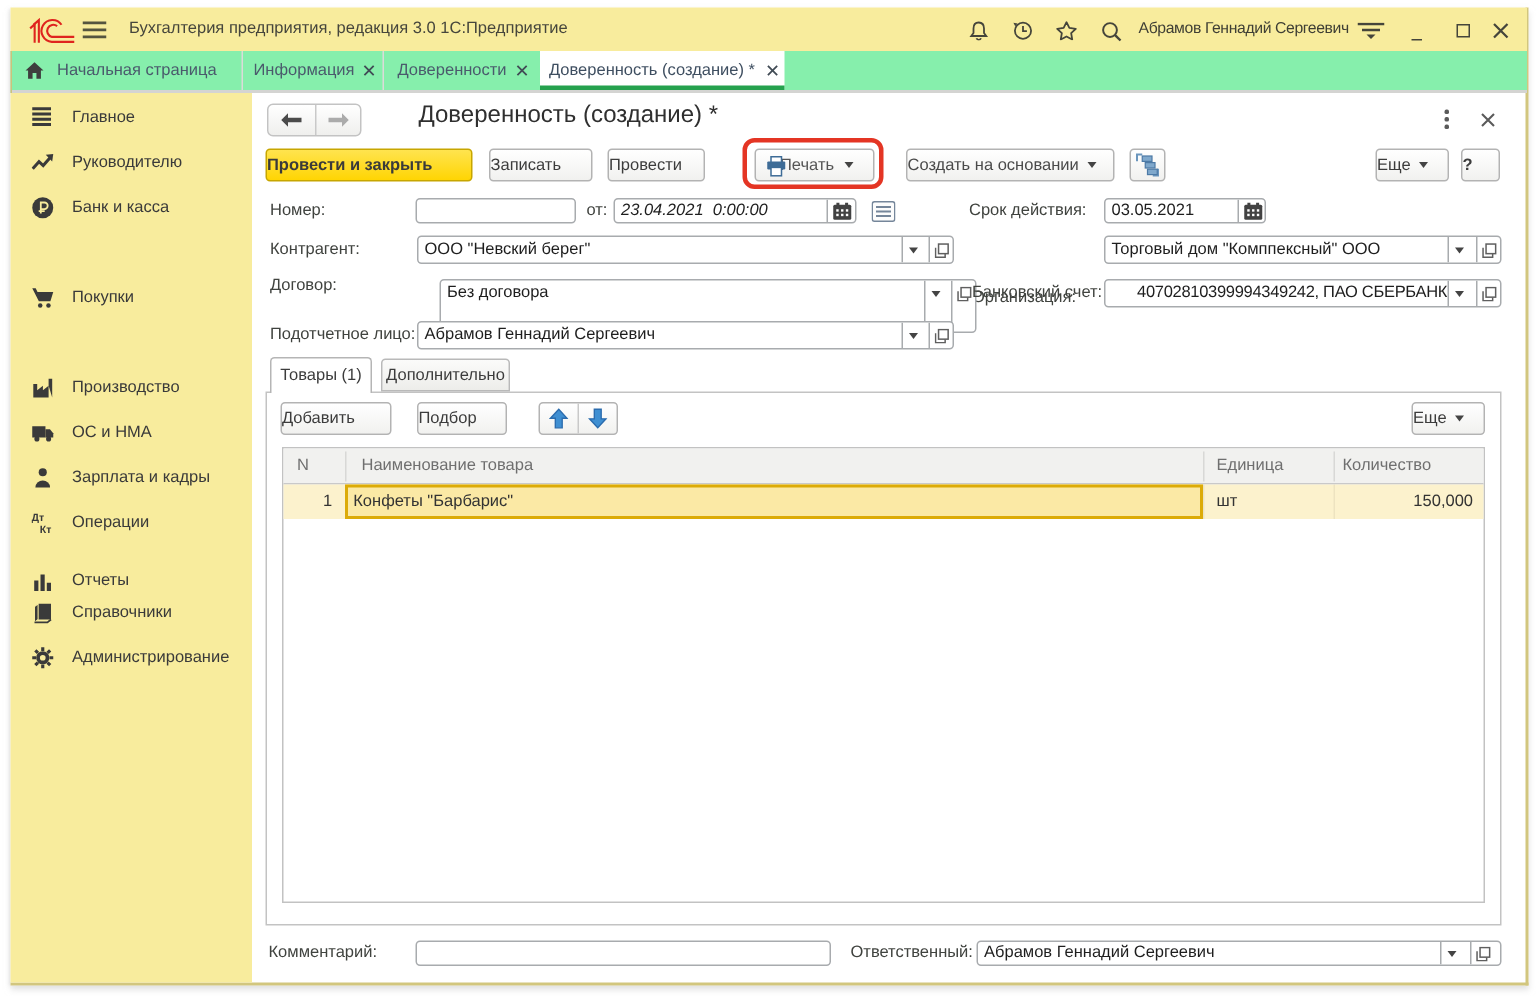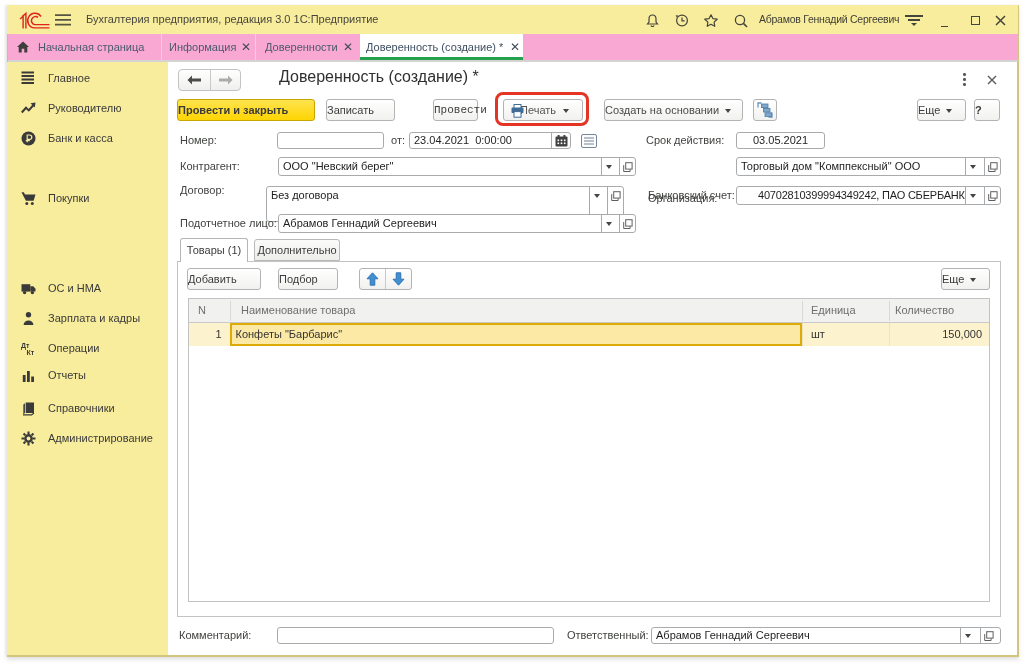--- a/index.html
+++ b/index.html
@@ -4,21 +4,21 @@
 <style>
   html,body{margin:0;padding:0;background:#fff;}
   body{width:1024px;height:664px;position:relative;overflow:hidden;
        font-family:"Liberation Sans",sans-serif;font-size:11px;color:#333;
        -webkit-font-smoothing:antialiased;}
   .ab{position:absolute;}
   #win{position:absolute;left:7px;top:5px;width:1010px;height:650px;background:#fff;
        border-right:2px solid #d2c67e;border-bottom:2px solid #d2c67e;
        box-shadow:0 3px 4px rgba(205,205,205,.55),-2px 0 2px rgba(210,210,210,.4);}
   #topbar{position:absolute;left:0;top:0;width:1011px;height:29px;background:#f8ec9d;}
-  #tabbar{position:absolute;left:0;top:29px;width:1011px;height:26px;background:#f9a8d4;
+  #tabbar{position:absolute;left:0;top:29px;width:1011px;height:26px;background:#86efac;
           border-bottom:2px solid #d4d4d2;}
   .tabsep{position:absolute;top:0;width:1px;height:26px;background:#dbdbd9;}
   .tabtxt{color:#4a5a6c;line-height:26px;}
   .tabx{color:#414b55;font-size:12px;line-height:26px;}
   #activetab{position:absolute;left:353px;top:0;width:163px;height:26px;background:#fff;
              border-bottom:3px solid #25a14e;box-sizing:border-box;}
   #side{position:absolute;left:0;top:57px;width:161px;height:593px;background:#f8ec9d;}
   .sitem{position:absolute;left:0;width:161px;height:30px;}
   .sic{position:absolute;left:14px;top:8px;width:15px;height:15px;}
   .stx{position:absolute;left:41px;top:0;line-height:30px;color:#3a3a3a;white-space:nowrap;}
@@ -117,20 +117,26 @@
       <div class="stx">Банк и касса</div>
     </div>
     <div class="sitem" style="top:121px">
       <svg class="sic" viewBox="0 0 15 15">
           <path d="M0.5,1.2 H2.8 L4,3.6 H14.5 L12.6,9.8 H4.9 Z" fill="#3a3a3a"></path>
           <circle cx="5.8" cy="12.6" r="1.5" fill="#3a3a3a"></circle>
           <circle cx="11.3" cy="12.6" r="1.5" fill="#3a3a3a"></circle>
         </svg>
       <div class="stx">Покупки</div>
     </div>
+    <div class="sitem" style="top:181px">
+      <svg class="sic" viewBox="0 0 15 15">
+          <path d="M1.2,14 V5 H3.8 V9.2 L7.6,6.2 V9.2 L11.4,6.2 V14 Z M11.4,6 V1.5 H13.8 V14" fill="#3a3a3a"></path>
+        </svg>
+      <div class="stx">Производство</div>
+    </div>
     <div class="sitem" style="top:211px">
       <svg class="sic" viewBox="0 0 15 15">
           <path d="M0.5,3.2 H9.3 V10.6 H0.5 Z" fill="#3a3a3a"></path>
           <path d="M9.3,5.2 H12.3 L14.5,7.8 V10.6 H9.3 Z" fill="#3a3a3a"></path>
           <circle cx="3.6" cy="11.6" r="1.7" fill="#3a3a3a"></circle>
           <circle cx="11.4" cy="11.6" r="1.7" fill="#3a3a3a"></circle>
         </svg>
       <div class="stx">ОС и НМА</div>
     </div>
     <div class="sitem" style="top:241px">
@@ -140,21 +146,21 @@
         </svg>
       <div class="stx">Зарплата и кадры</div>
     </div>
     <div class="sitem" style="top:271px">
       <svg class="sic" viewBox="0 0 15 15">
           <text x="0" y="6.5" font-family="Liberation Sans" font-size="7" font-weight="bold" fill="#3a3a3a">Дт</text>
           <text x="5.5" y="14" font-family="Liberation Sans" font-size="7" font-weight="bold" fill="#3a3a3a">Кт</text>
         </svg>
       <div class="stx">Операции</div>
     </div>
-    <div class="sitem" style="top:298px">
+    <div class="sitem" style="top:310px">
       <svg class="sic" viewBox="0 0 15 15">
           <g fill="#3a3a3a">
             <rect x="1.8" y="7" width="2.8" height="7"></rect>
             <rect x="6" y="3" width="2.8" height="11"></rect>
             <rect x="10.2" y="8.5" width="2.8" height="5.5"></rect>
           </g>
         </svg>
       <div class="stx">Отчеты</div>
     </div>
     <div class="sitem" style="top:331px">
@@ -193,21 +199,21 @@
     <div style="width:2.5px;height:2.5px;background:#5a5a5a;border-radius:50%;margin:0 0 2.5px 0;"></div>
     <div style="width:2.5px;height:2.5px;background:#5a5a5a;border-radius:50%;margin:0 0 2.5px 0;"></div>
     <div style="width:2.5px;height:2.5px;background:#5a5a5a;border-radius:50%;"></div>
   </div>
   <svg class="ab" style="left:980px;top:70px" width="10" height="10" viewBox="0 0 10 10">
       <path d="M1,1 L9,9 M9,1 L1,9" stroke="#5a5a5a" stroke-width="1.4"></path>
     </svg>
 
   <div class="btn" style="left:170px;top:94px;width:138px;background:linear-gradient(#ffe44f,#ffd503);border-color:#c7a600;font-weight:bold;color:#3a3a3a;">Провести и закрыть</div>
   <div class="btn" style="left:319px;top:94px;width:69px;">Записать</div>
-  <div class="btn" style="left:426px;top:94px;width:45px;font-family:Liberation Mono, monospace;">Провести</div>
+  <div class="btn" style="left:398px;top:94px;width:65px;">Провести</div>
   <div class="btn" style="left:496px;top:94px;width:80px;color:#555;">
     <svg class="ab" style="left:7px;top:4px" width="13" height="14" viewBox="0 0 13 14">
       <rect x="3" y="0.5" width="7" height="5" fill="#fff" stroke="#3e6c97"></rect>
       <rect x="0.5" y="3.6" width="12" height="5.4" rx="0.8" fill="#3e6c97"></rect>
       <rect x="3" y="7.6" width="7" height="5.6" fill="#fff" stroke="#3e6c97"></rect>
     </svg>
     <span style="margin-left:16px;">Печать</span><span class="tri" style="margin-left:7px;"></span>
   </div>
   <div class="ab" style="left:488px;top:87px;width:94px;height:34px;border:3px solid #e43524;border-radius:8px;box-sizing:border-box;z-index:6;"></div>
   <div class="btn" style="left:597px;top:94px;width:139px;color:#4a4a4a;">Создать на основании<span class="tri" style="margin-left:6px;"></span></div>
@@ -222,21 +228,21 @@
           <rect x="8" y="10.8" width="6.5" height="3.6"></rect>
         </g>
     </svg>
   </div>
   <div class="btn" style="left:910px;top:94px;width:49px;">Еще<span class="tri" style="margin-left:6px;"></span></div>
   <div class="btn" style="left:967px;top:94px;width:26px;font-weight:bold;">?</div>
 
   <div class="lbl" style="left:173px;top:127px;line-height:17px;">Номер:</div>
   <div class="inp" style="left:270px;top:127px;width:107px;height:17px;"></div>
   <div class="lbl" style="left:384px;top:127px;line-height:17px;">от:</div>
-  <div class="inp" style="left:402px;top:127px;width:162px;height:17px;line-height:15px;padding-left:4px;">23.04.2021&nbsp; 0:00:00
+  <div class="inp" style="left:402px;top:127px;width:162px;height:17px;line-height:15px;padding-left:4px;font-style:italic;">23.04.2021&nbsp; 0:00:00
     <div class="seg" style="left:141px;"></div>
     <svg class="ab" style="left:145px;top:1.5px" width="13" height="12" viewBox="0 0 13 12">
         <rect x="0.5" y="1.5" width="12" height="10" rx="1" fill="#424242"></rect>
         <rect x="2.6" y="0" width="2" height="3.4" fill="#424242"></rect>
         <rect x="8.4" y="0" width="2" height="3.4" fill="#424242"></rect>
         <g fill="#fff">
           <rect x="2.5" y="4.5" width="1.6" height="1.6"></rect>
           <rect x="5.7" y="4.5" width="1.6" height="1.6"></rect>
           <rect x="8.9" y="4.5" width="1.6" height="1.6"></rect>
           <rect x="2.5" y="7.5" width="1.6" height="1.6"></rect>
@@ -245,21 +251,21 @@
         </g>
       </svg>
   </div>
   <svg class="ab" style="left:574px;top:129px" width="16" height="14" viewBox="0 0 16 14">
       <rect x="0.5" y="0.5" width="15" height="13" rx="1.5" fill="#fcfcfc" stroke="#75869a"></rect>
       <g stroke="#75869a" stroke-width="1.2">
         <path d="M3,4 H13 M3,7 H13 M3,10 H13"></path>
       </g>
     </svg>
   <div class="lbl" style="left:639px;top:127px;line-height:17px;text-align:center;">Срок действия:</div>
-  <div class="inp" style="left:729px;top:127px;width:89px;height:17px;line-height:15px;padding-left:16px;">03.05.2021
+  <div class="inp" style="left:729px;top:127px;width:108px;height:17px;line-height:15px;padding-left:4px;">03.05.2021
     <div class="seg" style="left:88px;"></div>
     <svg class="ab" style="left:92px;top:1.5px" width="13" height="12" viewBox="0 0 13 12">
         <rect x="0.5" y="1.5" width="12" height="10" rx="1" fill="#424242"></rect>
         <rect x="2.6" y="0" width="2" height="3.4" fill="#424242"></rect>
         <rect x="8.4" y="0" width="2" height="3.4" fill="#424242"></rect>
         <g fill="#fff">
           <rect x="2.5" y="4.5" width="1.6" height="1.6"></rect>
           <rect x="5.7" y="4.5" width="1.6" height="1.6"></rect>
           <rect x="8.9" y="4.5" width="1.6" height="1.6"></rect>
           <rect x="2.5" y="7.5" width="1.6" height="1.6"></rect>
@@ -286,21 +292,21 @@
     <span class="tri ab" style="left:233px;top:7px;"></span>
     <svg class="copyic" style="left:251px;top:3.5px" viewBox="0 0 10 10">
         <g fill="none" stroke="#5f5f5f">
           <rect x="2.7" y="0.7" width="6.4" height="6.4"></rect>
           <path d="M0.7,3.1 V9.5 H7.1 V7.3"></path>
         </g>
       </svg>
   </div>
 
   <div class="lbl" style="left:173px;top:176px;line-height:19px;">Договор:</div>
-  <div class="inp combo" style="left:259px;top:181px;width:358px;height:36px;line-height:17px;padding-left:4px;">Без договора
+  <div class="inp combo" style="left:286px;top:181px;width:358px;height:36px;line-height:17px;padding-left:4px;">Без договора
     <div class="seg" style="left:322px;"></div><div class="seg" style="left:340px;"></div>
     <span class="tri ab" style="left:327px;top:7px;"></span>
     <svg class="copyic" style="left:344px;top:4px" viewBox="0 0 10 10">
         <g fill="none" stroke="#5f5f5f">
           <rect x="2.7" y="0.7" width="6.4" height="6.4"></rect>
           <path d="M0.7,3.1 V9.5 H7.1 V7.3"></path>
         </g>
       </svg>
   </div>
   <div class="lbl" style="left:641px;top:181px;line-height:19px;">Банковский счет:</div>

